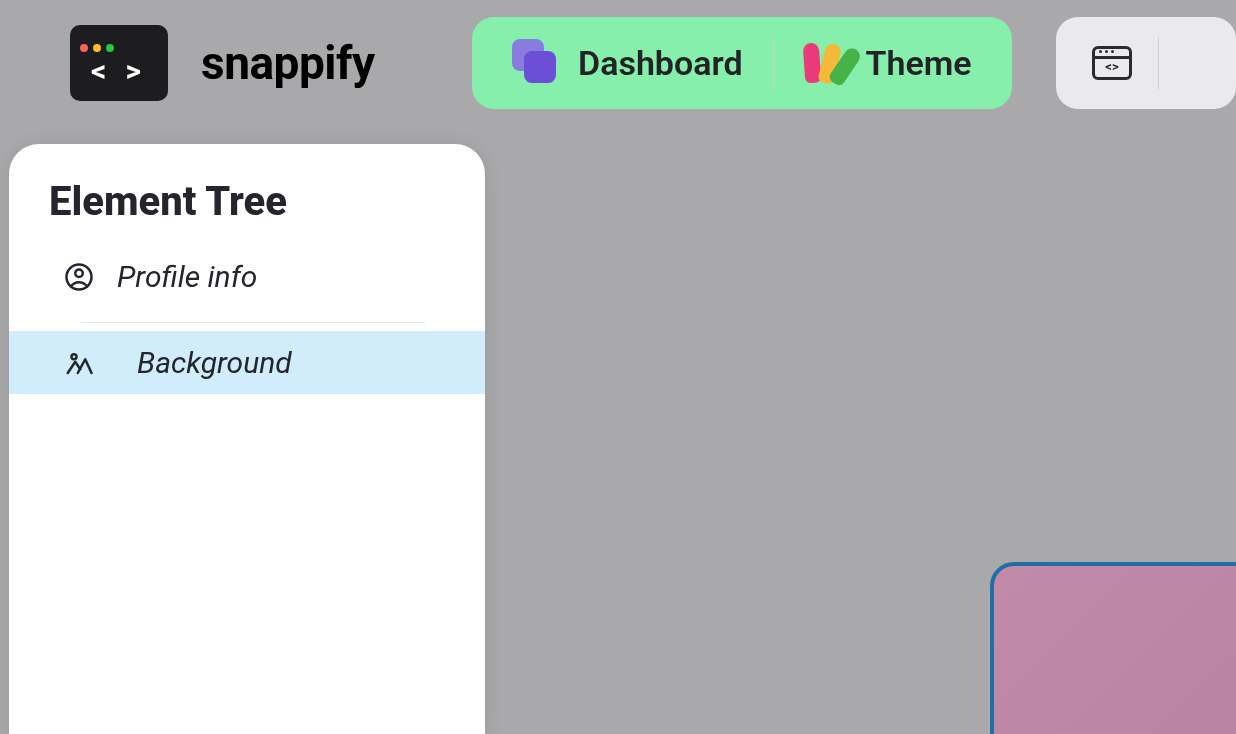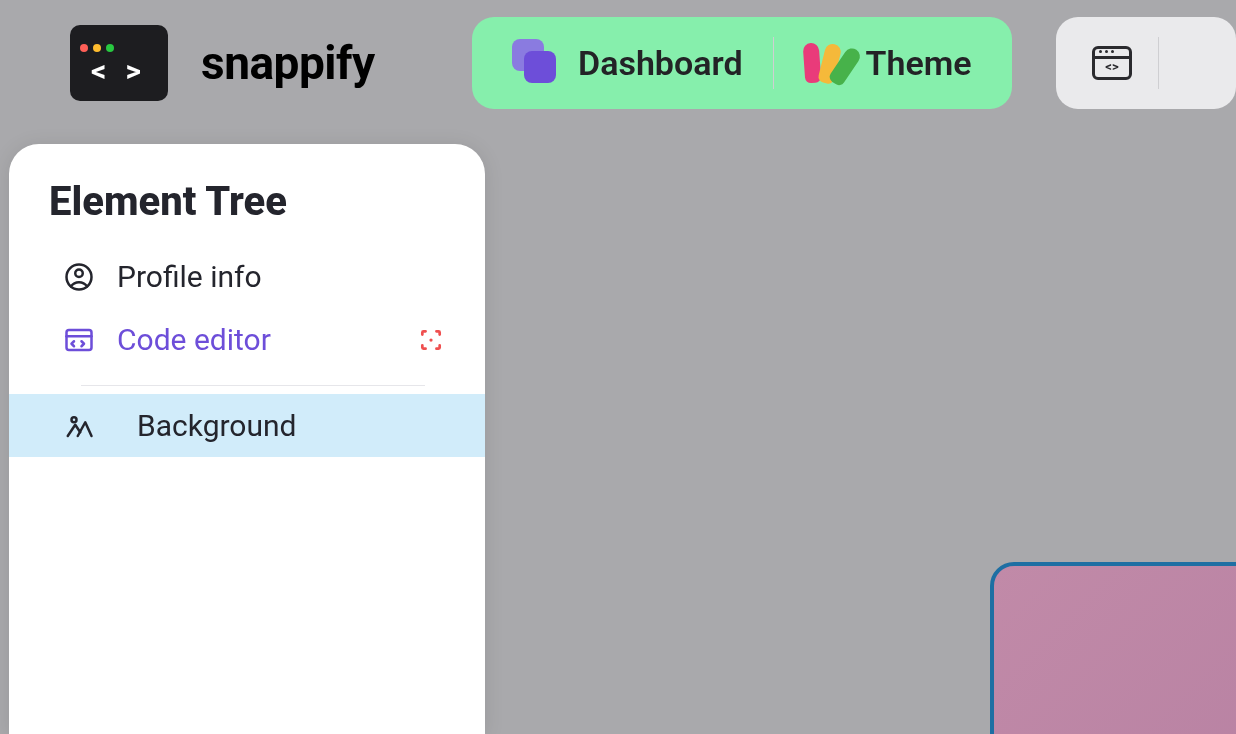--- a/index.html
+++ b/index.html
@@ -142,20 +142,21 @@
     padding: 0 24px 20px 40px;
   }
   .tree-row {
     display: flex;
     align-items: center;
     gap: 22px;
     padding: 14px 40px 14px 54px;
     font-size: 30px;
     color: #24252d;
     cursor: pointer;
+    font-style: italic;
   }
   .tree-row.active { color: #6d4ed9; }
   .tree-row.selected { background: #d1ecfa; gap: 42px; }
   .tree-icon { width: 32px; height: 32px; display:flex; align-items:center; justify-content:center; flex:0 0 32px; }
   .tree-label { flex: 1; }
   .tree-action { width:28px; height:28px; display:flex; align-items:center; justify-content:center; }
   .divider {
     height:1px;
     background:#e6e6ea;
     margin: 14px 60px 8px 72px;
@@ -230,40 +231,20 @@
     <span class="tree-icon user-icon">
       <svg width="30" height="30" viewBox="0 0 24 24" fill="none" stroke="#24252d" stroke-width="2" stroke-linecap="round" stroke-linejoin="round">
           <circle cx="12" cy="12" r="10"></circle>
           <circle cx="12" cy="9" r="3"></circle>
           <path d="M5.5 19.5a8 8 0 0 1 13 0"></path>
         </svg>
     </span>
     <span class="tree-label">Profile info</span>
   </div>
 
-  <div class="tree-row active">
-    <span class="tree-icon codewin-icon">
-      <svg width="30" height="30" viewBox="0 0 24 24" fill="none" stroke="#6d4ed9" stroke-width="2" stroke-linecap="round" stroke-linejoin="round">
-          <rect x="2" y="4" width="20" height="16" rx="2"></rect>
-          <line x1="2" y1="9" x2="22" y2="9"></line>
-          <polyline points="8 13 6 15 8 17"></polyline>
-          <polyline points="14 13 16 15 14 17"></polyline>
-        </svg>
-    </span>
-    <span class="tree-label">Code editor</span>
-    <span class="tree-action">
-      <svg width="26" height="26" viewBox="0 0 24 24" fill="none" stroke="#ef4f4f" stroke-width="2.5" stroke-linecap="round" stroke-linejoin="round">
-          <path d="M4 7V5a1 1 0 0 1 1-1h2"></path>
-          <path d="M17 4h2a1 1 0 0 1 1 1v2"></path>
-          <path d="M20 17v2a1 1 0 0 1-1 1h-2"></path>
-          <path d="M7 20H5a1 1 0 0 1-1-1v-2"></path>
-          <circle cx="12" cy="12" r="1.5" fill="#ef4f4f" stroke="none"></circle>
-        </svg>
-    </span>
-  </div>
 
   <div class="divider"></div>
 
   <div class="tree-row selected">
     <span class="tree-icon landscape-icon">
       <svg width="30" height="30" viewBox="0 0 24 24" fill="none" stroke="#24252d" stroke-width="2" stroke-linecap="round" stroke-linejoin="round">
           <circle cx="8" cy="7" r="2"></circle>
           <path d="M3 20l6-9 4 6"></path>
           <path d="M11 20l6-11 5 11"></path>
         </svg>

